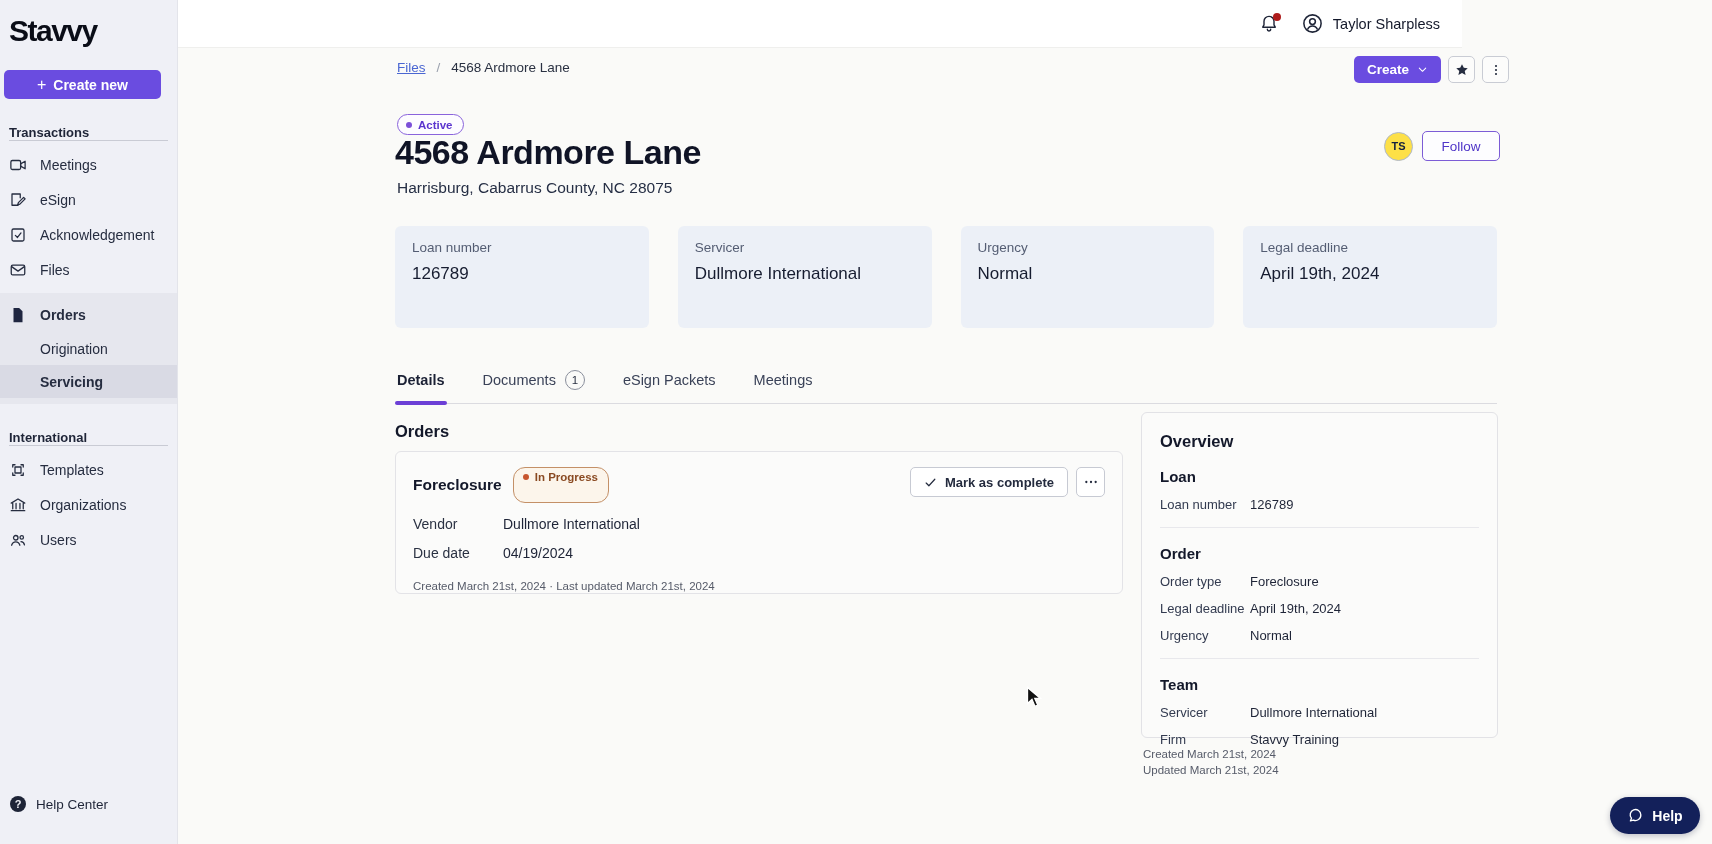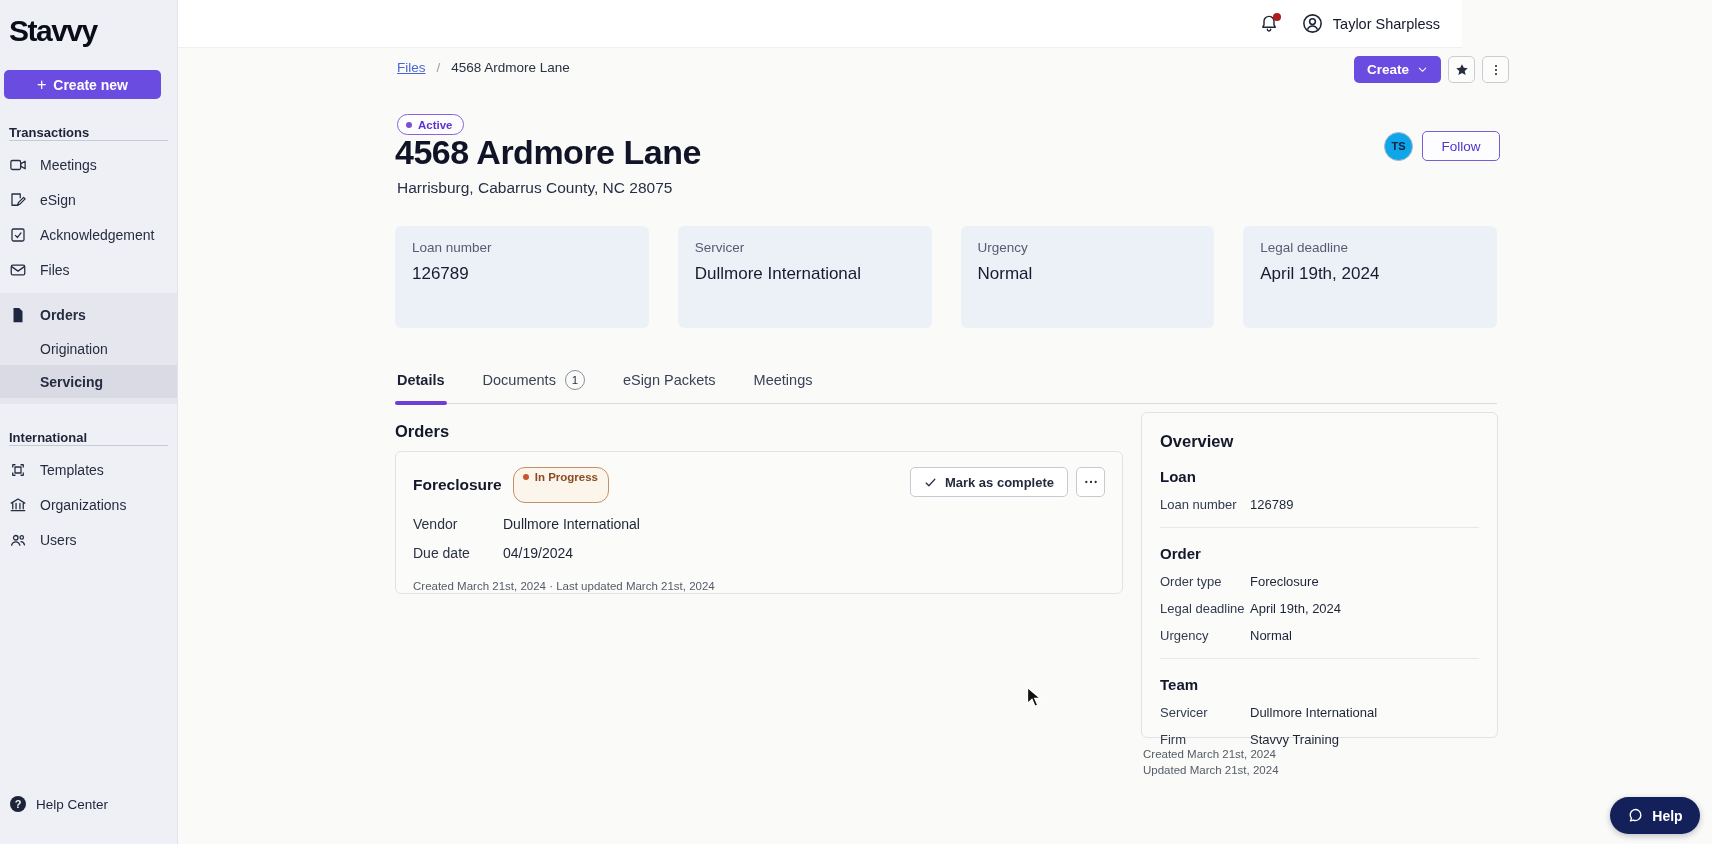--- a/index.html
+++ b/index.html
@@ -61,21 +61,21 @@
 
   .status-badge { position:absolute; left:219px; top:66px; display:inline-flex; align-items:center; gap:6px;
             height:21px; padding:0 10px 0 8px; border:1px solid #8A63DC; border-radius:11px; background:#FDFCFF; }
   .status-dot { width:6px; height:6px; border-radius:50%; background:#7C4FD8; }
   .status-text { font-size:11.5px; font-weight:700; color:#5B35CE; }
 
   .page-title { position:absolute; left:217px; top:85px; font-size:34px; font-weight:700; letter-spacing:-0.5px; color:#101426; }
   .page-subtitle { position:absolute; left:219px; top:131px; font-size:15.5px; color:#262F45; }
 
   .follow-row { position:absolute; left:1206px; top:83px; display:flex; align-items:center; gap:9px; }
-  .ts-avatar { width:29px; height:29px; border-radius:50%; background:#0ea5e9; border:1px solid #AEB8CE;
+  .ts-avatar { width:29px; height:29px; border-radius:50%; background:#fde047; border:1px solid #AEB8CE;
             display:flex; align-items:center; justify-content:center; font-size:11px; font-weight:700; color:#13203F; }
   .follow-btn { width:78px; height:30px; background:#FDFDFF; border:1px solid #7C5CD6; border-radius:5px;
             color:#4F35C8; font-size:13.5px; font-weight:400; cursor:pointer; font-family:inherit; }
 
   .cards-row { position:absolute; left:217px; top:178px; width:1102px; display:flex; gap:29px; }
   .info-card { flex:1; height:102px; background:#ECF0F7; border-radius:6px; padding:14px 17px; }
   .info-card .label { font-size:13.5px; color:#545D73; }
   .info-card .value { margin-top:9px; font-size:17px; color:#161C30; }
 
   .tabs { position:absolute; left:217px; top:318px; width:1102px; display:flex; gap:34px;

